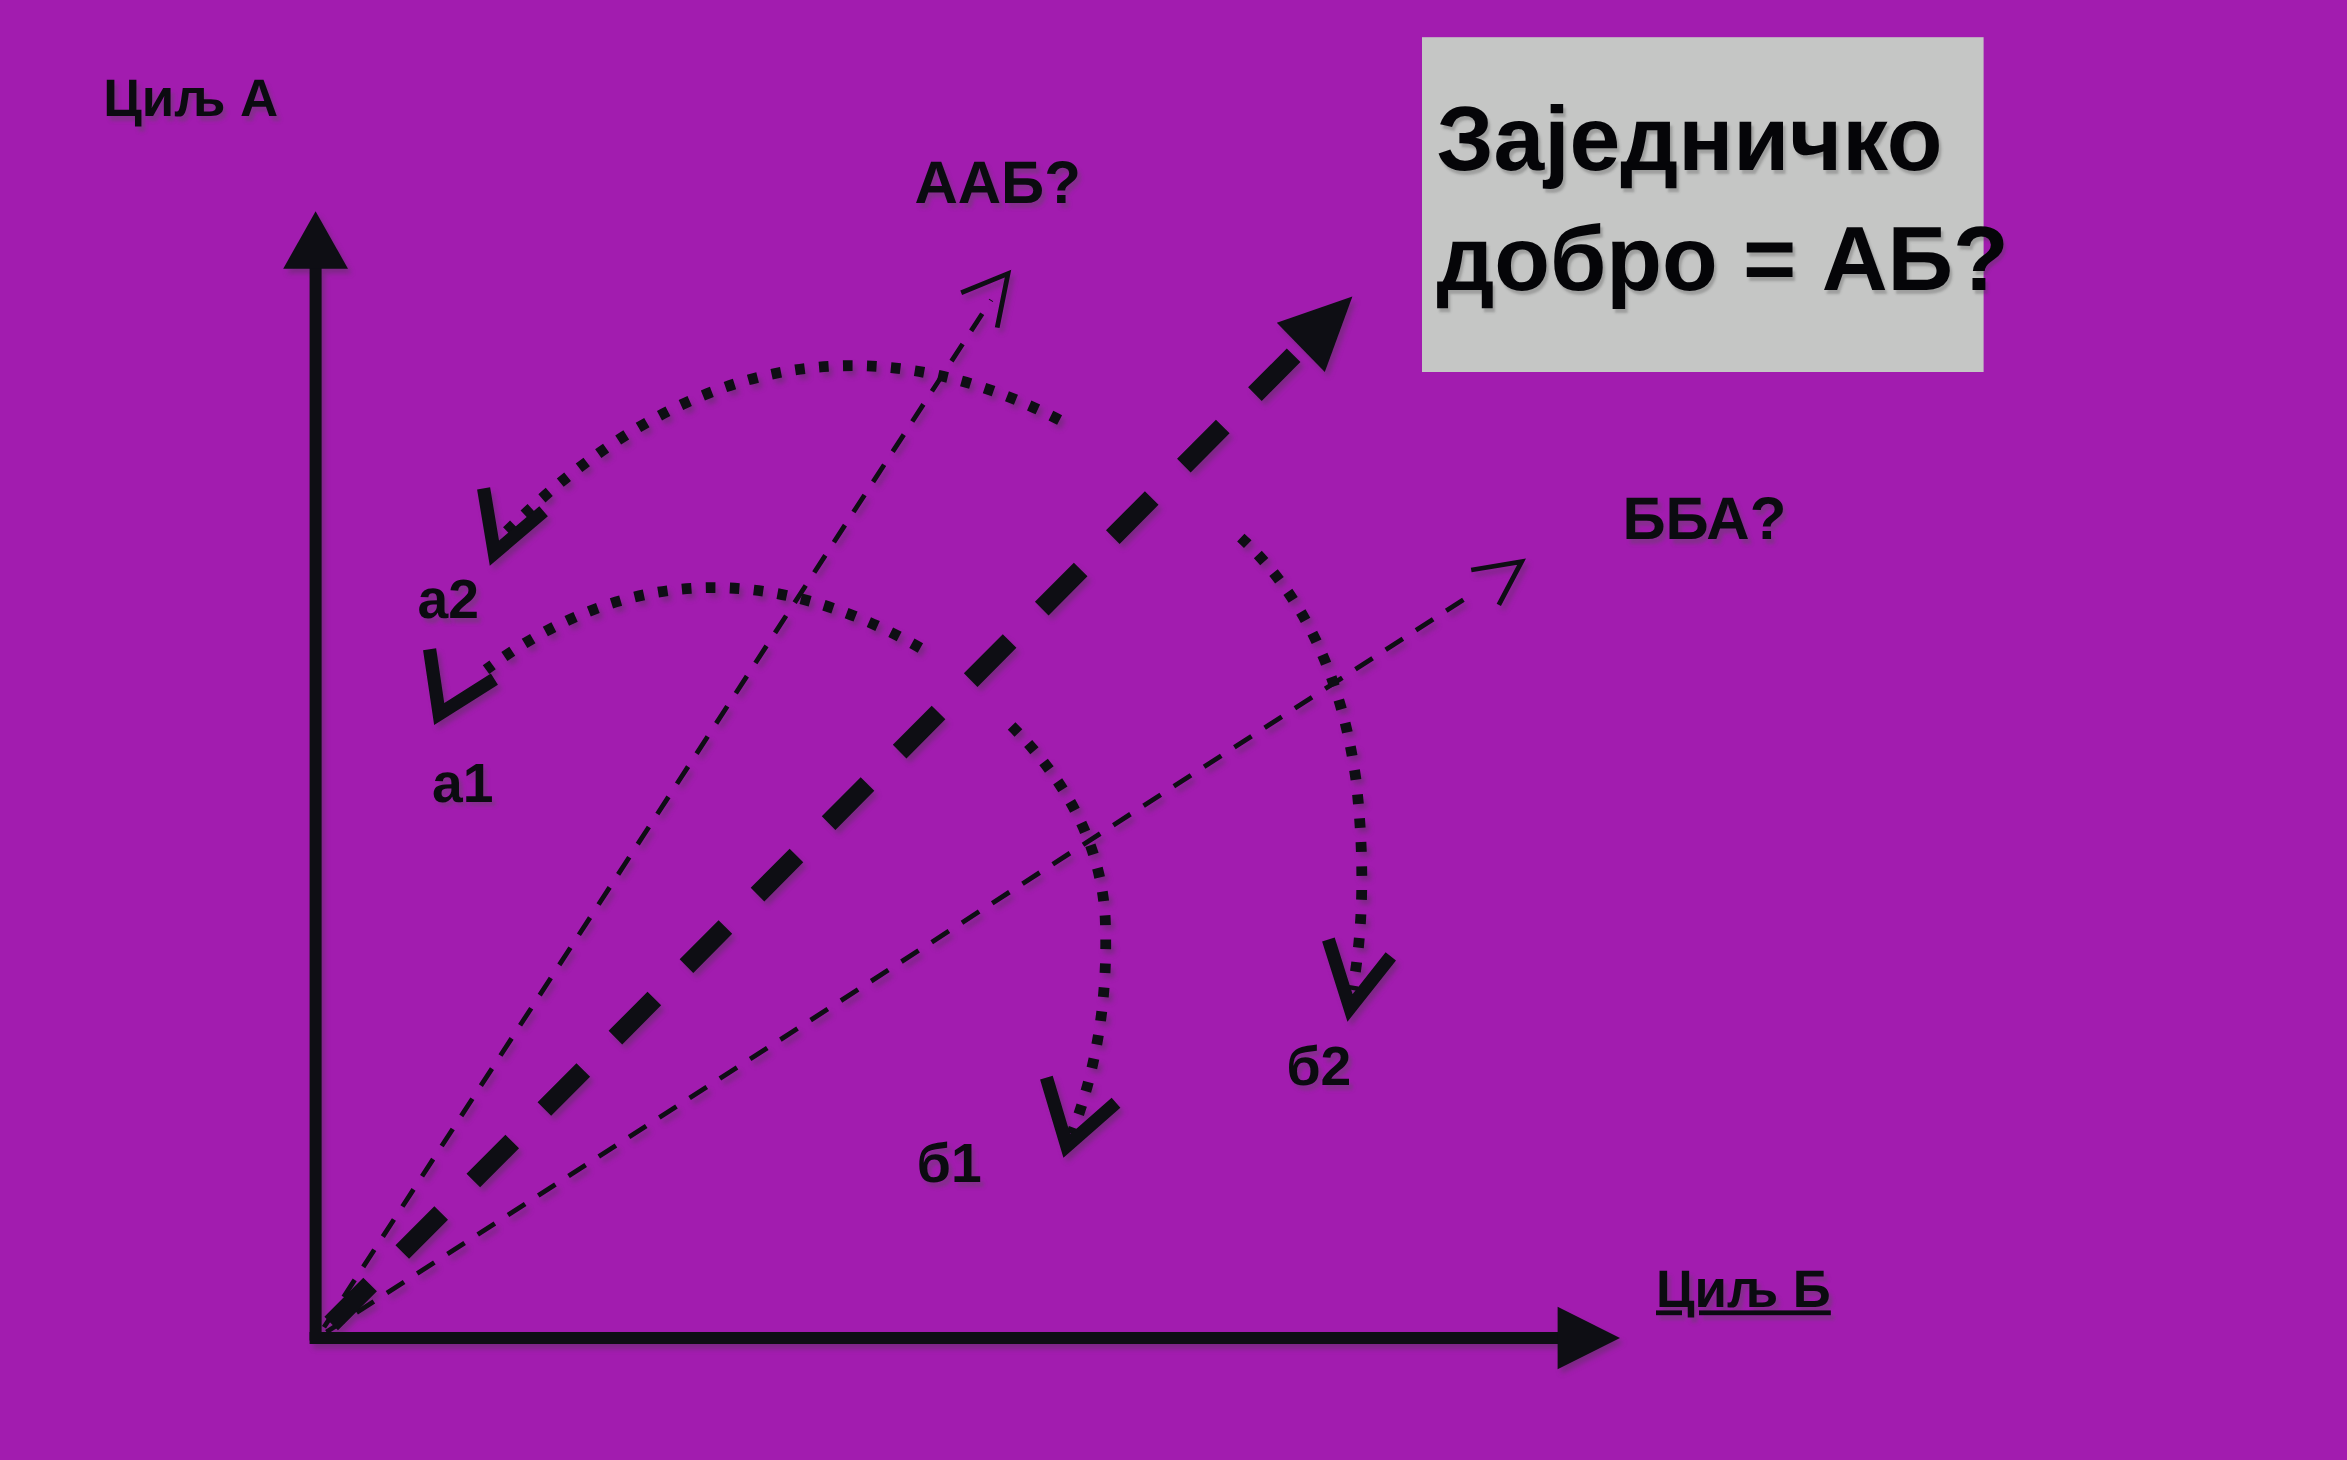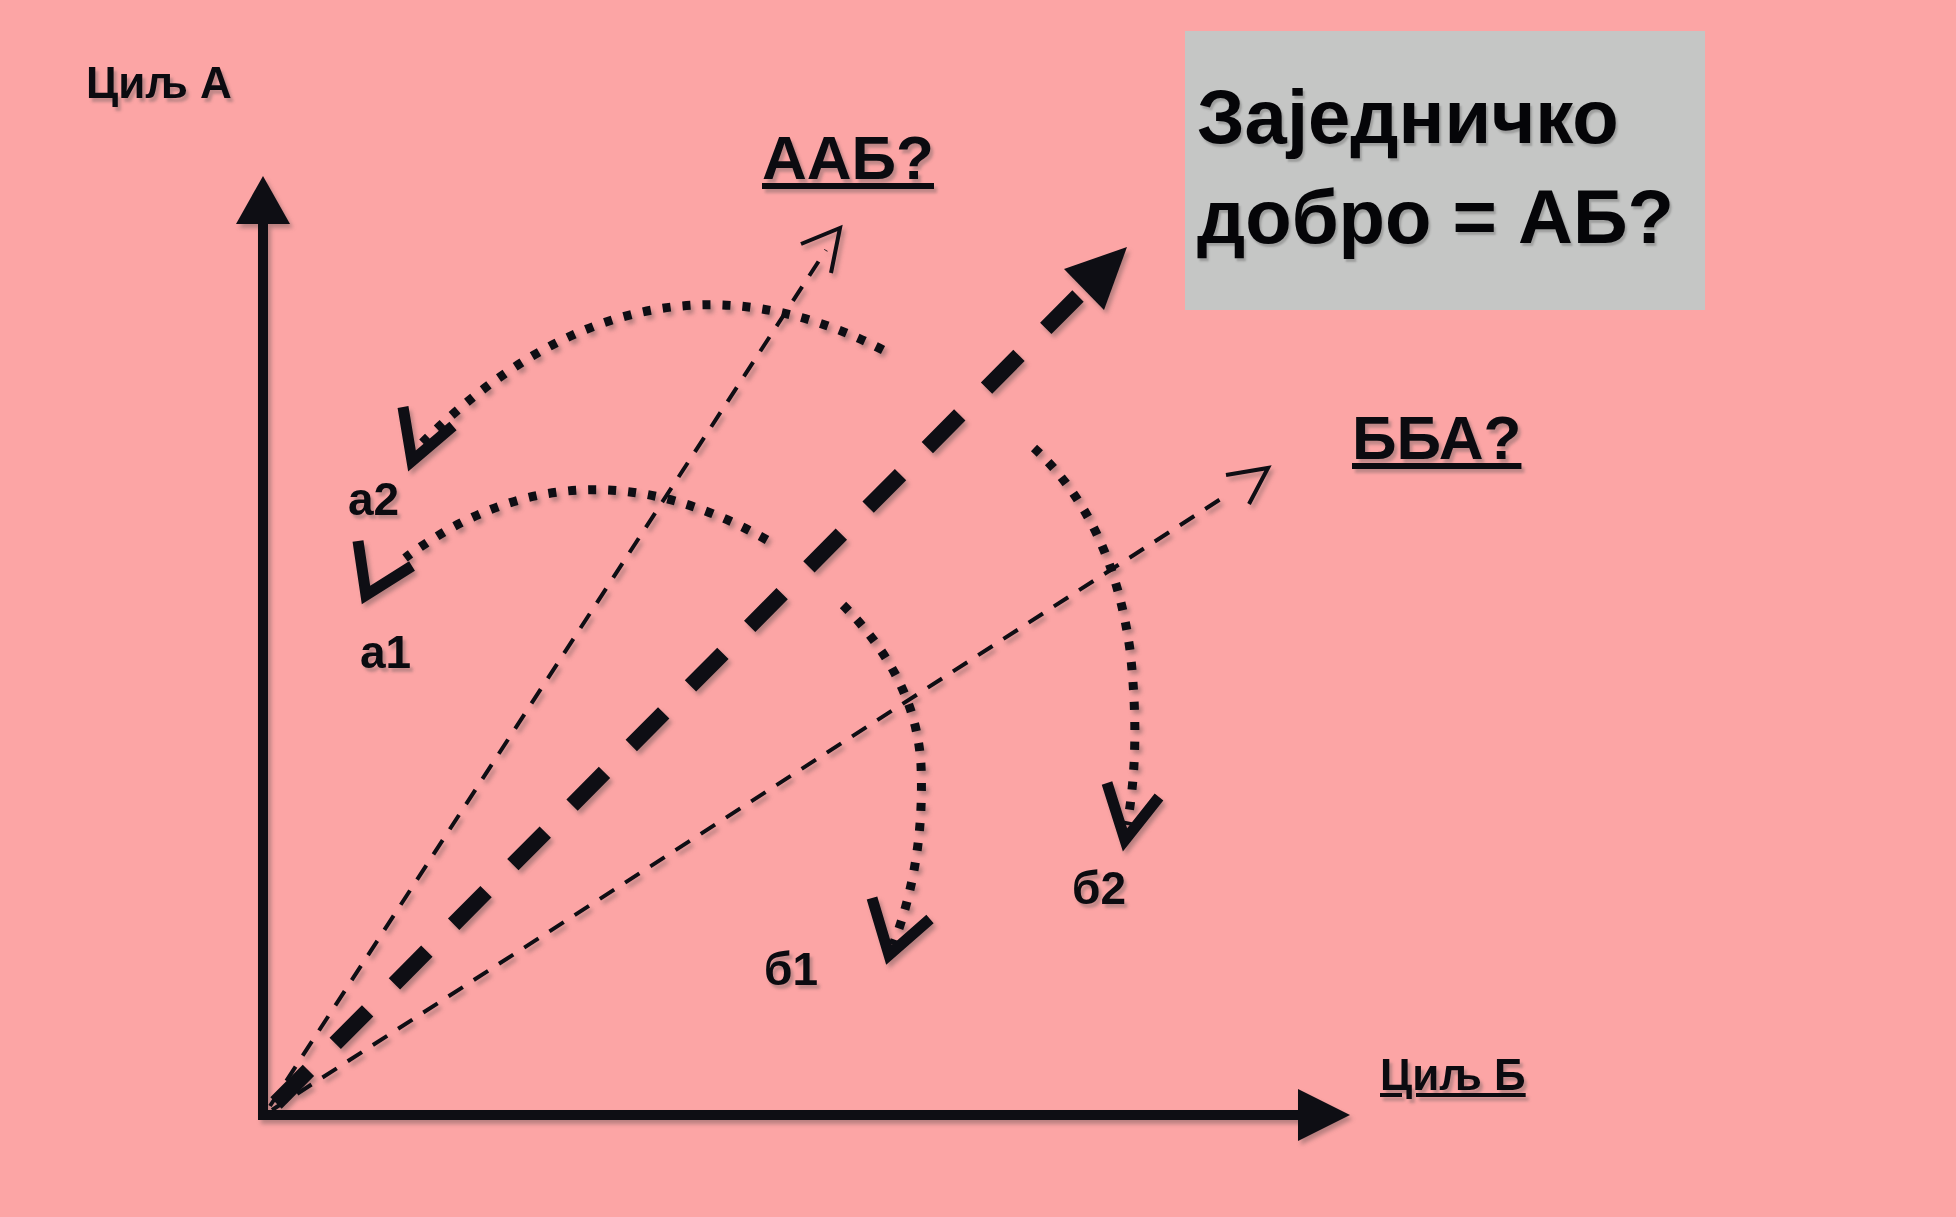--- a/index.html
+++ b/index.html
@@ -4,47 +4,47 @@
 <style>
   html, body {
     margin: 0;
     padding: 0;
     background: #ffffff;
   }
   .stage {
     position: relative;
     width: 1956px;
     height: 1217px;
-    background: #fca5a5;
+    background: #a21caf;
     font-family: "Liberation Sans", "DejaVu Sans", sans-serif;
     overflow: hidden;
   }
   svg.drawing {
     position: absolute;
     left: 0;
     top: 0;
     filter: drop-shadow(3px 4px 2px rgba(60,60,60,0.35));
   }
   .lbl {
     position: absolute;
     color: #0b0b10;
     font-weight: bold;
     white-space: nowrap;
     text-shadow: 3px 4px 3px rgba(80,80,80,0.35);
     line-height: 1;
   }
   .lbl.axis   { font-size: 44px; }
-  .lbl.qline  { font-size: 62px; text-decoration: underline; }
+  .lbl.qline  { font-size: 50px; }
   .lbl.step   { font-size: 46px; }
 
   .callout {
     position: absolute;
     left: 1185px;
     top: 31px;
-    width: 520px;
+    width: 468px;
     height: 279px;
     background: #c5c6c5;
     box-sizing: border-box;
     padding: 36px 0 0 12px;
   }
   .callout .callout-line {
     font-size: 76px;
     font-weight: bold;
     line-height: 100px;
     color: #050508;

